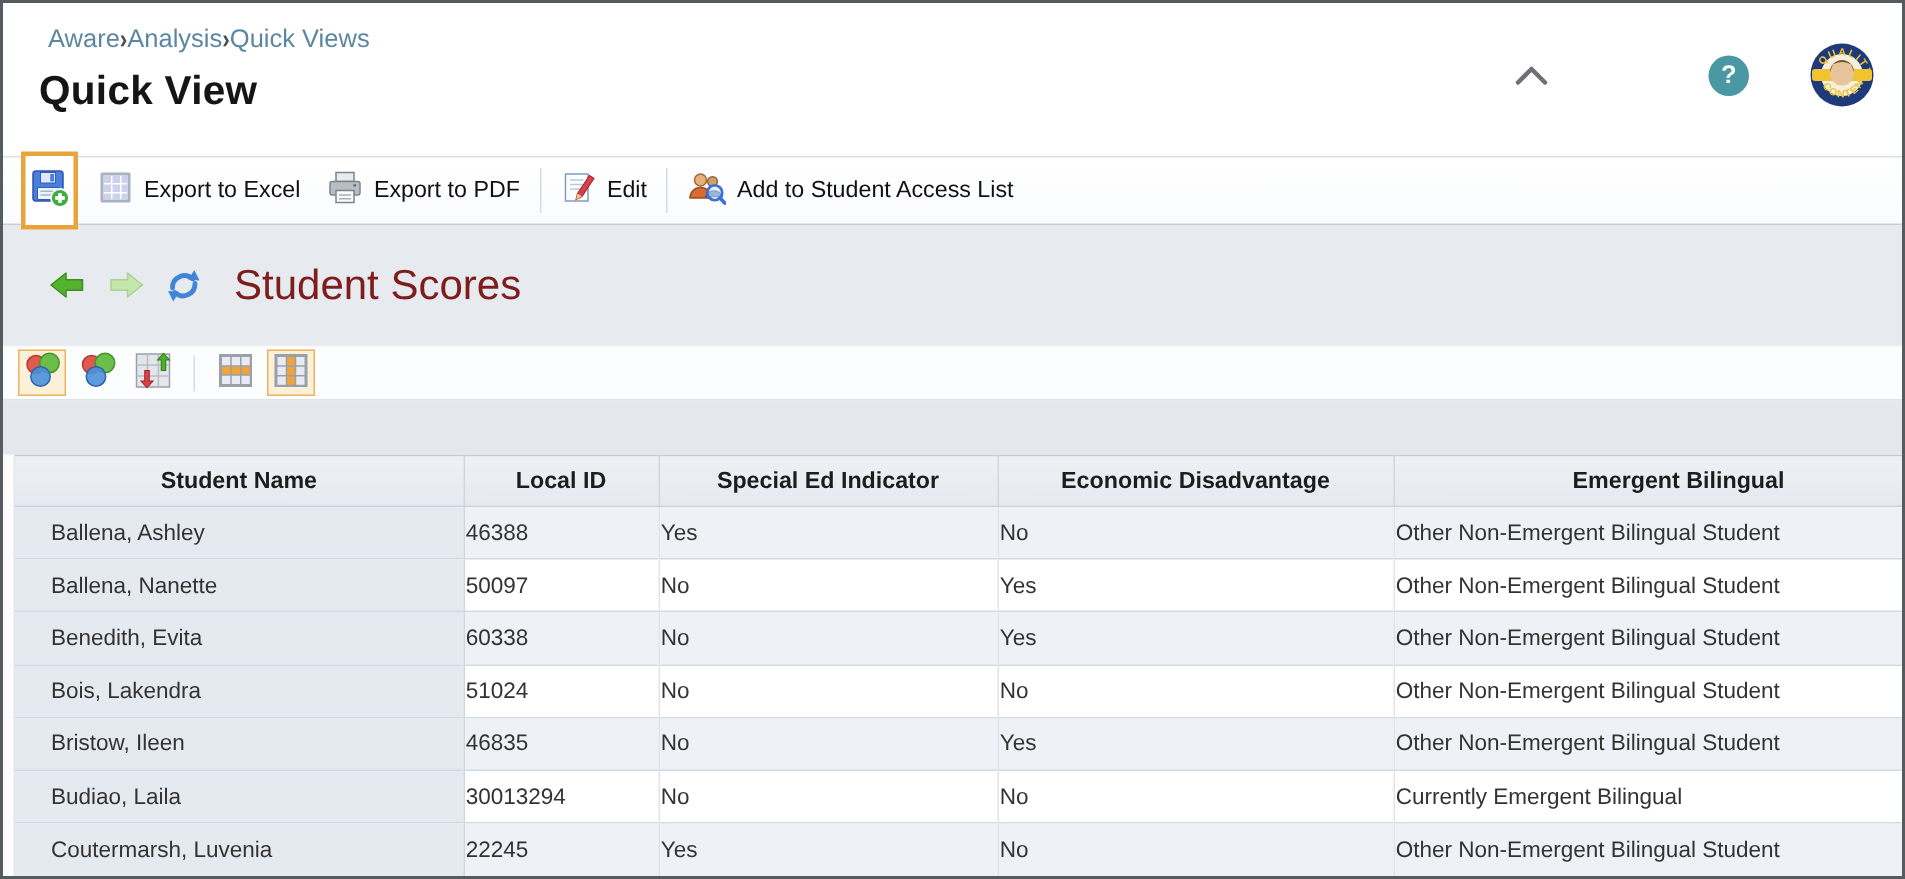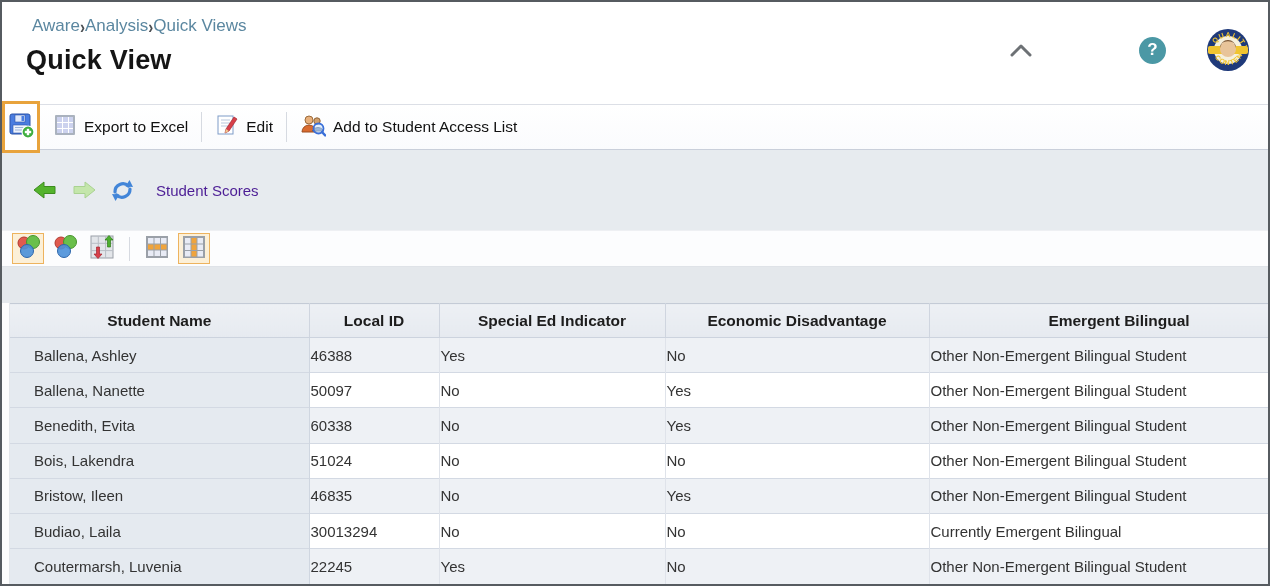--- a/index.html
+++ b/index.html
@@ -16,31 +16,31 @@
   .crumb-sep{color:#4a4e52;font-size:15px;font-weight:bold;transform:scaleY(1.2);}
   .page-title{margin:9px 0 0 24px;font-size:27px;font-weight:700;color:#151515;letter-spacing:.2px;}
   .header-actions{position:absolute;top:26px;right:18px;display:flex;align-items:center;gap:40px;}
   .hicon{display:flex;align-items:center;justify-content:center;cursor:pointer;}
   .apps-grid{display:grid;grid-template-columns:repeat(3,7px);grid-template-rows:repeat(3,7px);gap:2px;}
   .apps-grid i{background:#35808e;display:block;}
   .help-circle{width:27px;height:27px;border-radius:50%;background:#4b98a5;color:#fff;
     font-weight:700;font-size:17px;display:flex;align-items:center;justify-content:center;}
   
   .toolbar{height:46px;border-top:1px solid #dcdfe6;border-bottom:1px solid #c9cfda;
-    background:linear-gradient(#ffffff,#fafbfd);display:flex;align-items:center;padding-left:0;}
+    background:linear-gradient(#ffffff,#fafbfd);display:flex;align-items:center;padding-left:12px;}
   .tb-btn{display:flex;align-items:center;gap:7px;border:none;background:transparent;
     font-family:inherit;font-size:15.5px;color:#111;padding:0 9px;height:100%;cursor:pointer;}
   .tb-sep{width:1px;height:30px;background:#d6dae1;margin:0 4px;}
   .save-btn{border:3px solid #e8a33c;background:#fff;width:38px;height:52px;display:flex;
     align-items:center;justify-content:center;cursor:pointer;z-index:2;margin-right:4px;}
   
   .content{height:434px;background:#e7ebef;}
   .viewnav{height:80px;display:flex;align-items:center;padding-left:30px;gap:13px;}
   .nav-btn{cursor:pointer;display:flex;align-items:center;}
-  .view-title{font-size:15px;color:#4c1d95;margin-left:8px;}
+  .view-title{font-size:28px;color:#7f1d1d;margin-left:8px;}
   .chart-toolbar{height:37px;background:#fcfdfe;border-top:1px solid #eef0f3;border-bottom:1px solid #dfe3e8;
     display:flex;align-items:center;padding-left:10px;gap:5px;}
   .ct-btn{width:32px;height:31px;display:flex;align-items:center;justify-content:center;
     border:1px solid transparent;background:transparent;cursor:pointer;padding:0;}
   .ct-btn.selected{background:#fcf0d8;border:1px solid #edb35e;}
   .ct-sep{width:1px;height:24px;background:#d6dae1;margin:0 6px;}
   .strip{height:36px;background:#e4e8ec;}
   
   .table-area{display:flex;background:#e7ebef;height:281px;overflow:hidden;}
   .gutter{width:8px;background:#fdfdfd;border-right:1px solid #e3e6ea;flex:none;}
@@ -137,20 +137,33 @@
               <rect x="16" y="10" width="4" height="5"></rect>
             <rect x="4" y="16" width="5" height="4"></rect>
               <rect x="10" y="16" width="5" height="4"></rect>
               <rect x="16" y="16" width="4" height="4"></rect>
           </g>
         </svg>
       </span>
       <span>Export to Excel</span>
     </button>
 
+    <button class="tb-btn">
+      <span>
+        <svg width="24" height="24" viewBox="0 0 24 24">
+          <rect x="6" y="2" width="12" height="6" fill="#e8eaed" stroke="#7e848b"></rect>
+          <rect x="2" y="8" width="20" height="9" rx="1.5" fill="#b9bec6" stroke="#7e848b"></rect>
+          <circle cx="18.5" cy="10.5" r="1" fill="#6d747c"></circle>
+          <rect x="6" y="14" width="12" height="8" fill="#fbfbfc" stroke="#7e848b"></rect>
+          <line x1="8" y1="17" x2="16" y2="17" stroke="#a9adb3"></line>
+          <line x1="8" y1="19.5" x2="16" y2="19.5" stroke="#a9adb3"></line>
+        </svg>
+      </span>
+      <span>Export to PDF</span>
+    </button>
 
     <span class="tb-sep"></span>
 
     <button class="tb-btn">
       <span>
         <svg width="24" height="24" viewBox="0 0 24 24">
           <rect x="3" y="3" width="15" height="18" fill="#fff" stroke="#7e9cc8"></rect>
           <line x1="6" y1="7" x2="15" y2="7" stroke="#b9c7dd"></line>
           <line x1="6" y1="10" x2="15" y2="10" stroke="#b9c7dd"></line>
           <line x1="6" y1="13" x2="15" y2="13" stroke="#b9c7dd"></line>

